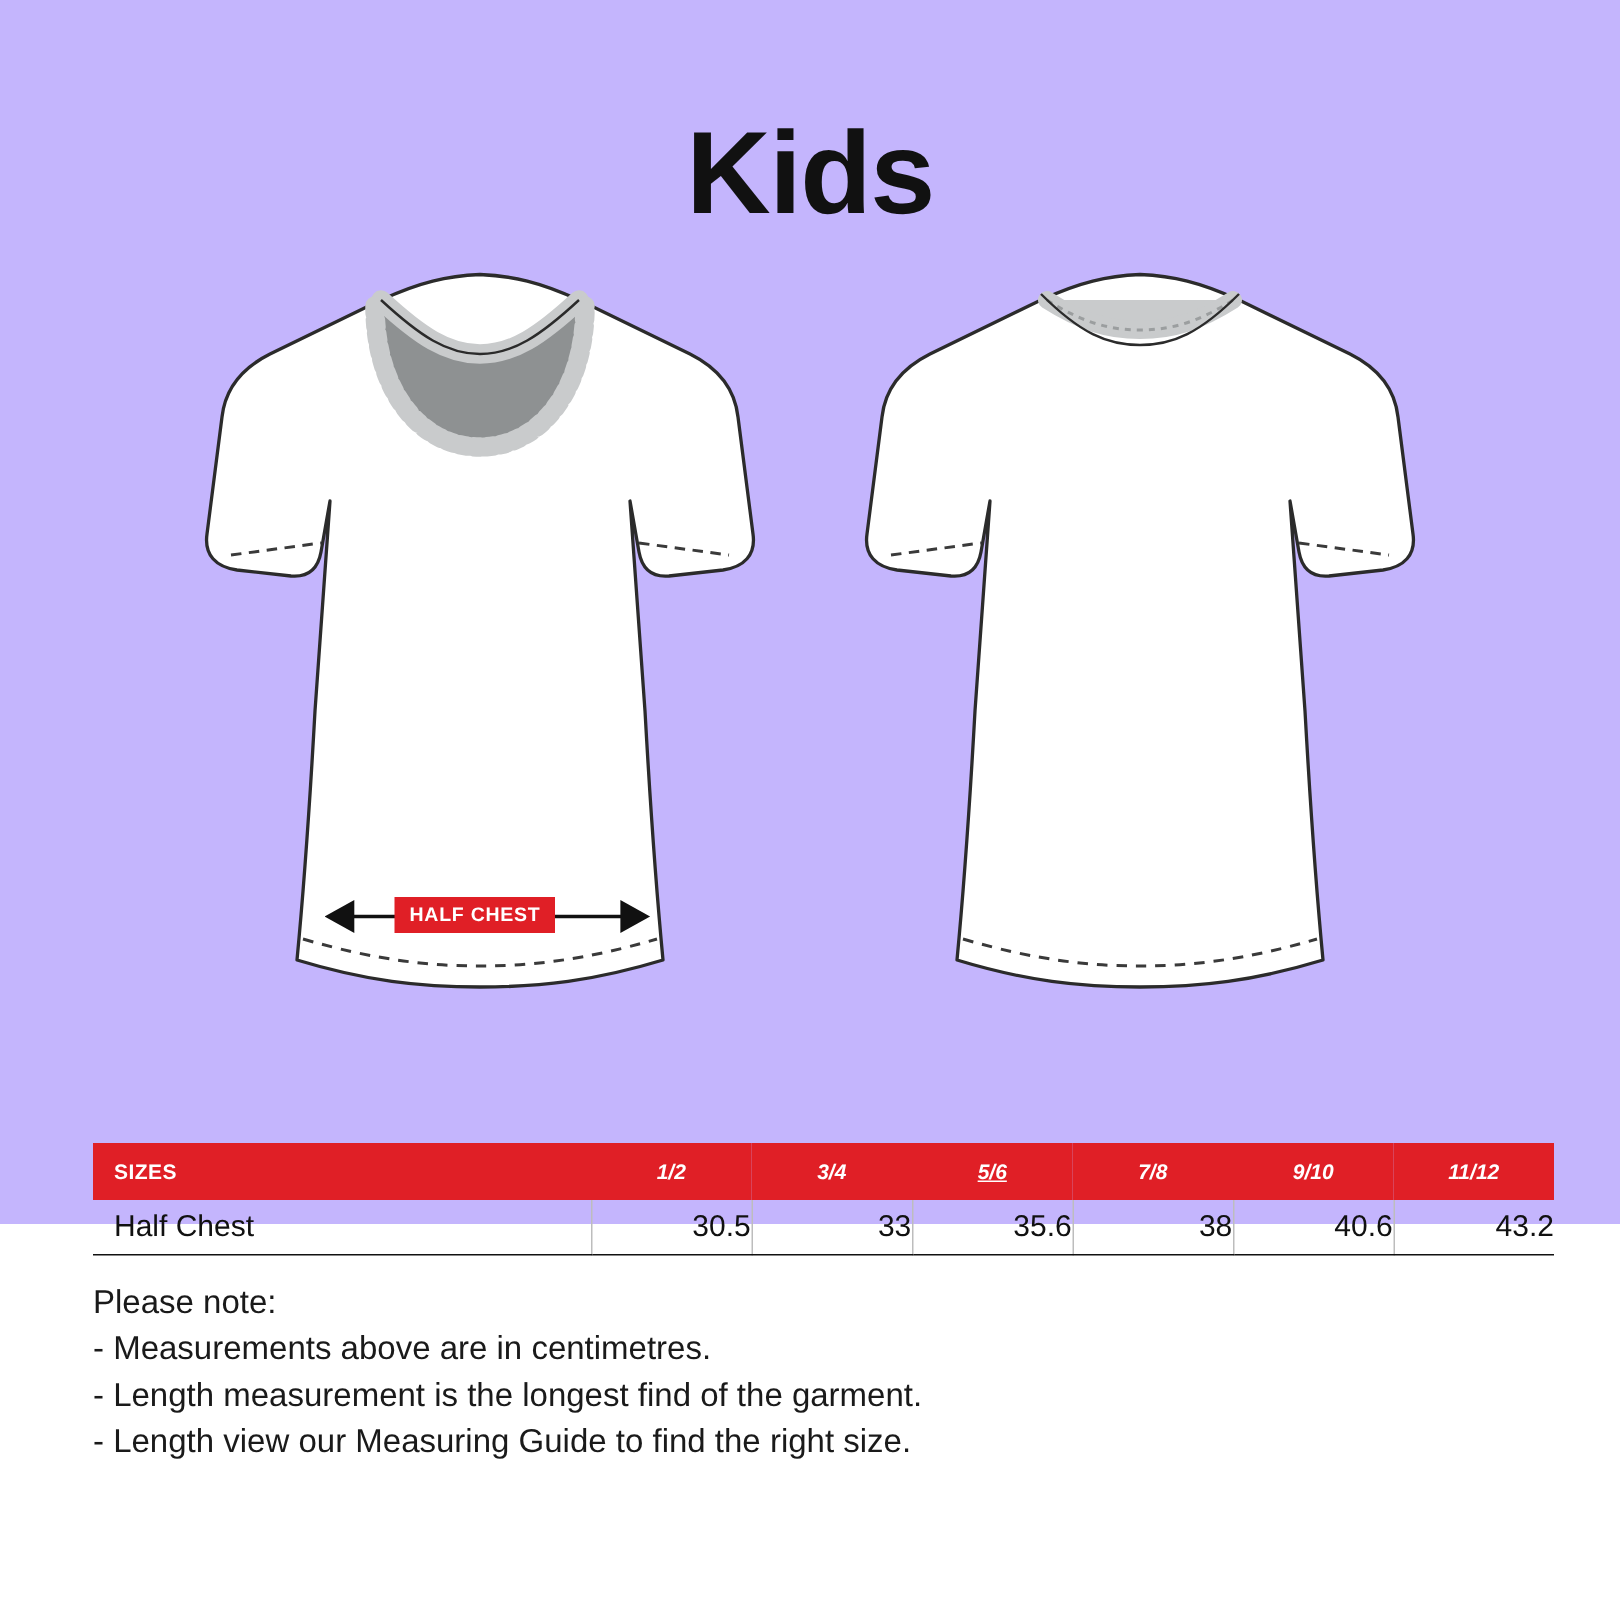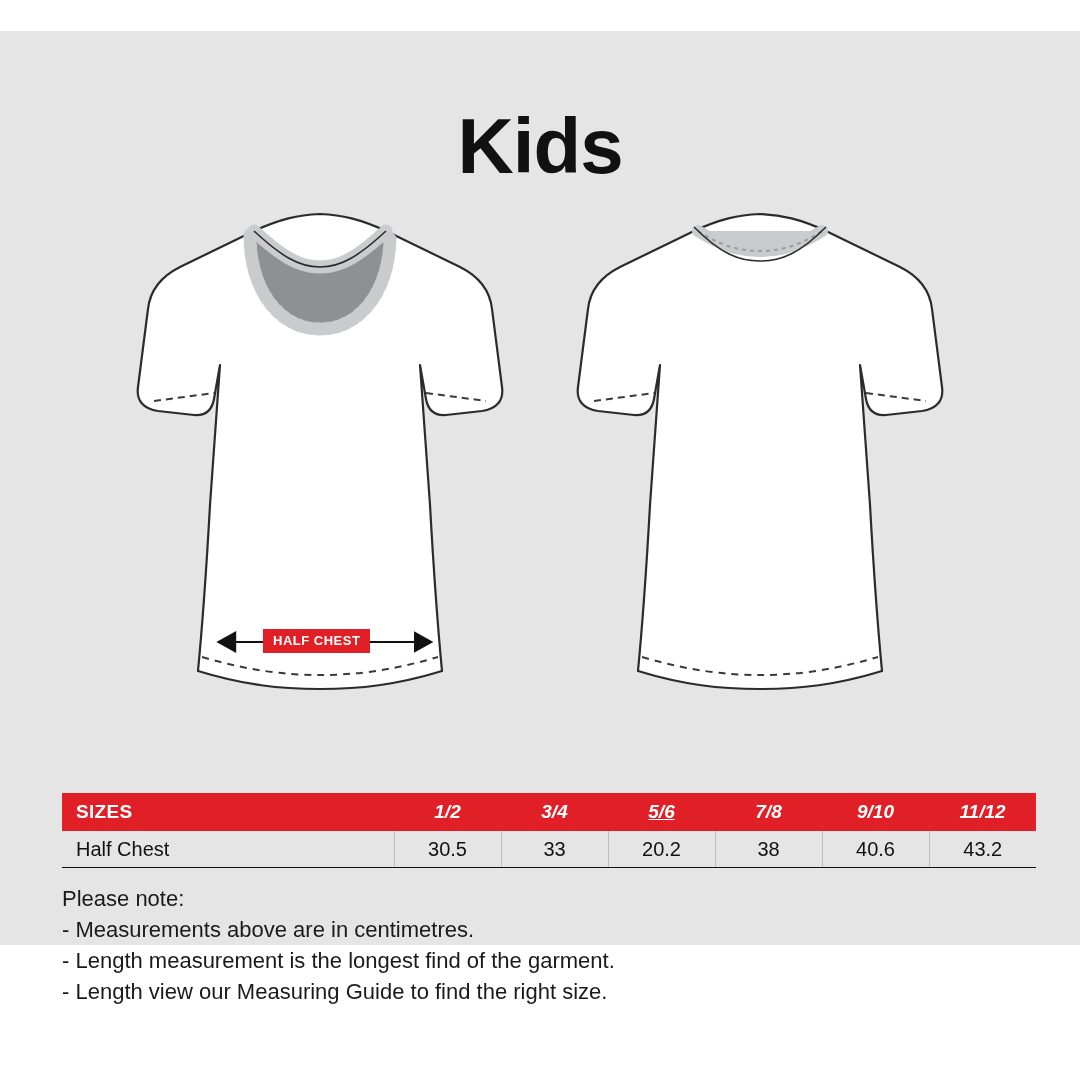--- a/index.html
+++ b/index.html
@@ -10,24 +10,23 @@
   body {
     width: 1080px;
     height: 1080px;
     font-family: "Liberation Sans", sans-serif;
     color: #1a1a1a;
     position: relative;
     overflow: hidden;
   }
   .page {
     width: 1080px;
-    height: 914px;
+    height: 816px;
     position: relative;
-    background: #e5e5e5;
-    margin-top: 31px;
+    background: #c4b5fd;
   }
   .title {
     text-align: center;
     font-size: 78px;
     font-weight: bold;
     letter-spacing: -1px;
     margin: 0;
     padding-top: 76px;
     line-height: 1;
     color: #111;
@@ -72,36 +71,36 @@
     table-layout: fixed;
   }
   table.size-table th,
   table.size-table td {
     padding: 0;
     margin: 0;
   }
   .hdr-row th {
     background: #e01f26;
     color: #ffffff;
-    font-size: 19px;
+    font-size: 14px;
     font-weight: bold;
     height: 38px;
     text-align: center;
     font-style: italic;
   }
   .hdr-row th.first {
     text-align: left;
     padding-left: 14px;
     font-style: normal;
     letter-spacing: 0.3px;
   }
   .data-row td {
     height: 36px;
     font-size: 20px;
-    text-align: center;
+    text-align: right;
     border-bottom: 1.5px solid #111;
     border-right: 1px solid #bdbdbd;
     color: #111;
   }
   .data-row td.first {
     text-align: left;
     padding-left: 14px;
     border-right: 1px solid #bdbdbd;
   }
   .data-row td.last {
@@ -237,21 +236,21 @@
           <th style="width:107px;">7/8</th>
           <th style="width:107px;">9/10</th>
           <th style="width:107px;">11/12</th>
         </tr>
       </thead>
       <tbody>
         <tr class="data-row">
           <td class="first">Half Chest</td>
           <td>30.5</td>
           <td>33</td>
-          <td>20.2</td>
+          <td>35.6</td>
           <td>38</td>
           <td>40.6</td>
           <td class="last">43.2</td>
         </tr>
       </tbody>
     </table>
   </div>
 
   <div class="notes">
     <div class="line">Please note:</div>

